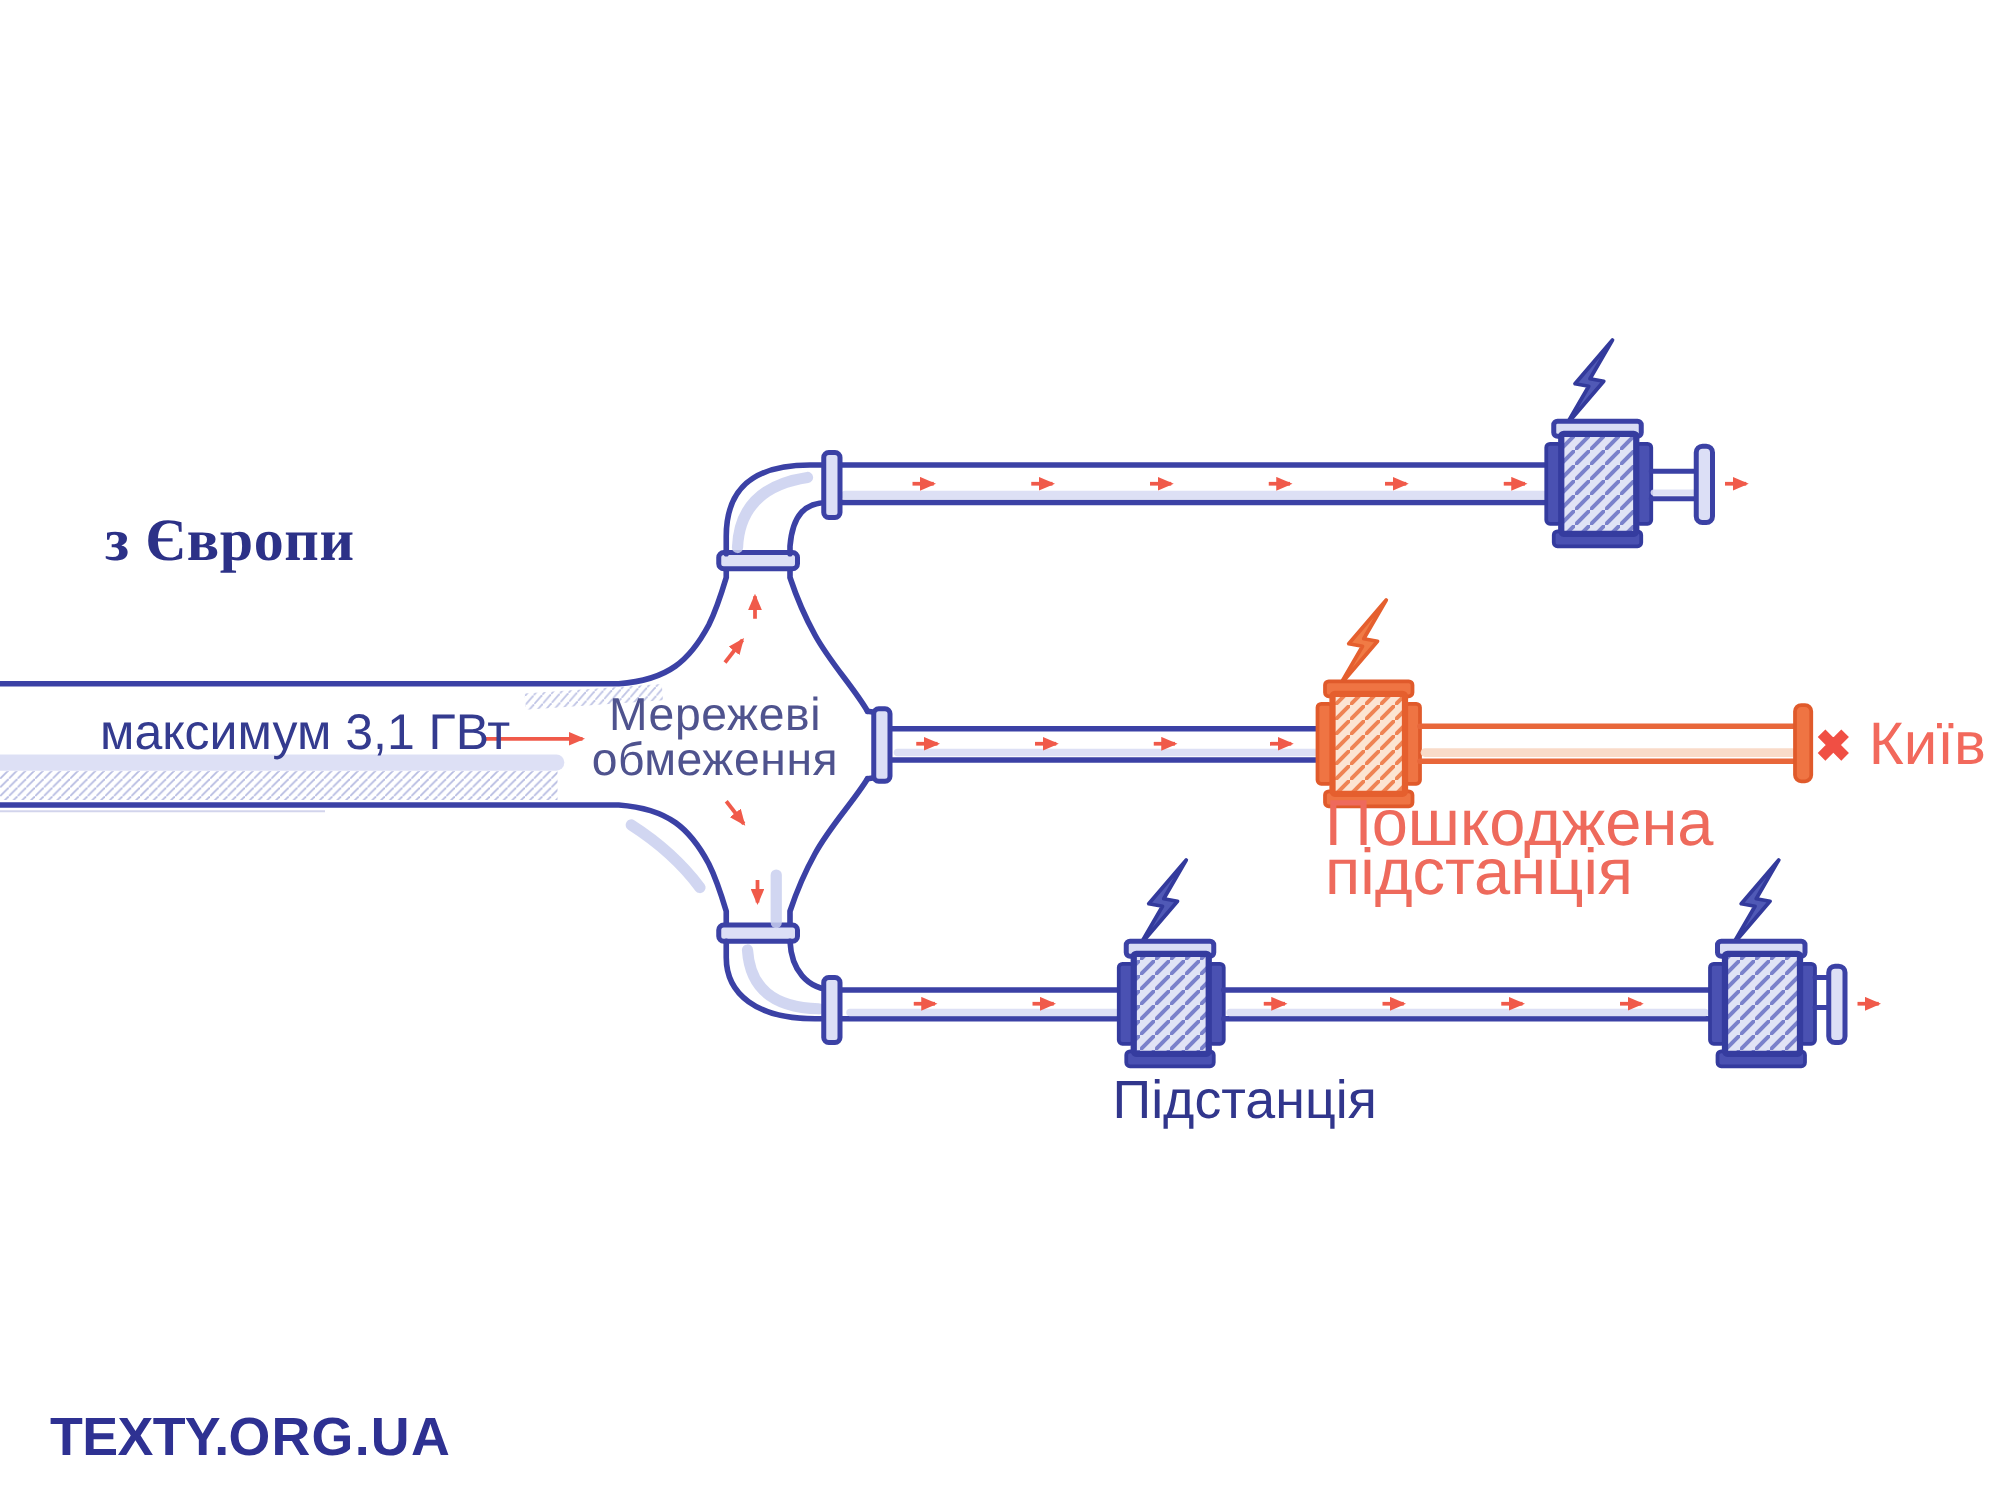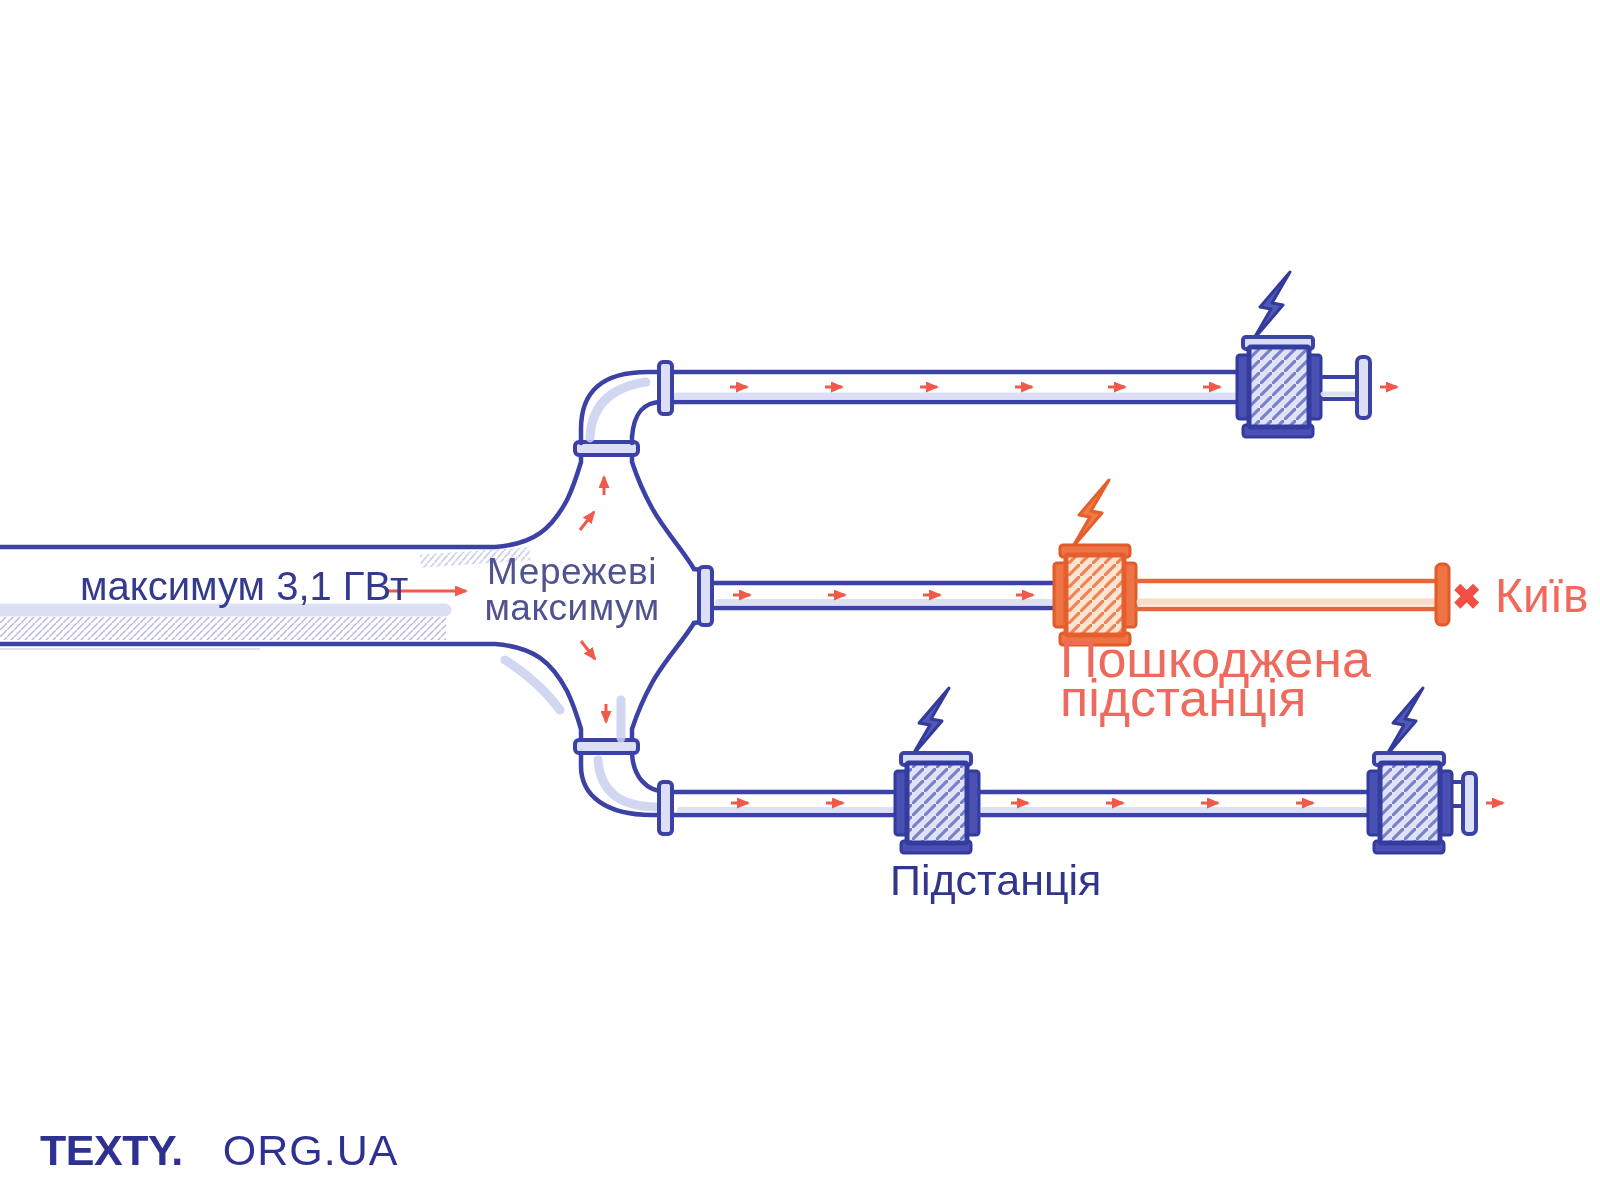--- a/index.html
+++ b/index.html
@@ -41,21 +41,21 @@
          font-size:48px;line-height:53px;color:var(--navy);letter-spacing:.5px;}
   .maxlabel{left:80px;top:564px;font-size:40px;color:#343b8f;}
   .junclabel{left:402px;top:554px;width:340px;text-align:center;font-size:37px;line-height:36px;
              color:var(--junction-text);letter-spacing:.5px;}
   .damlabel{left:1060px;top:640px;font-size:52px;line-height:39px;color:var(--salmon-text);}
   .sublabel{left:890px;top:856px;font-size:43px;color:#31368c;}
   .kyiv{left:1495px;top:568px;font-size:48px;color:#f2695c;}
   .xmark{left:1452px;top:577px;font-size:35px;font-weight:bold;color:#f04f44;}
   .logo{left:40px;top:1126px;font-size:43px;color:var(--logo);letter-spacing:-.5px;}
   .logo .b{font-weight:bold;}
-  .logo .l{font-weight:normal;letter-spacing:1px;margin-left:40px;}
+  .logo .l{font-weight:bold;letter-spacing:1px;}
 </style>
 </head>
 <body>
 
 <div class="stage">
 
   <svg width="1600" height="1200" viewBox="0 0 1600 1200" aria-hidden="true">
     <defs>
       <marker id="ah" markerUnits="userSpaceOnUse" markerWidth="13" markerHeight="11" refX="11" refY="5.5" orient="auto">
         <path d="M0,0 L13,5.5 L0,11 Z" fill="#f05a4a"></path>
@@ -196,27 +196,28 @@
         <rect x="1440" y="771" width="12" height="64" rx="3" class="solidB"></rect>
         <rect x="1380" y="763" width="60" height="80" rx="2" class="sqB"></rect>
       </g>
       <path d="M1452,782 H1464 M1452,806 H1464" class="plthin"></path>
       <rect x="1463" y="773" width="13" height="61" rx="5" class="flange"></rect>
       <line x1="1486" y1="803" x2="1503" y2="803" class="arrow" marker-end="url(#ah)"></line>
     </g>
   </svg>
 
   <div class="txt title">
+    <div>з Європи</div>
   </div>
 
   <div class="txt maxlabel">максимум 3,1 ГВт</div>
 
   <div class="txt junclabel">
     <div>Мережеві</div>
-    <div>максимум</div>
+    <div>обмеження</div>
   </div>
 
   <div class="txt damlabel">
     <div>Пошкоджена</div>
     <div>підстанція</div>
   </div>
 
   <div class="txt sublabel">Підстанція</div>
 
   <div class="txt xmark">✖</div>

